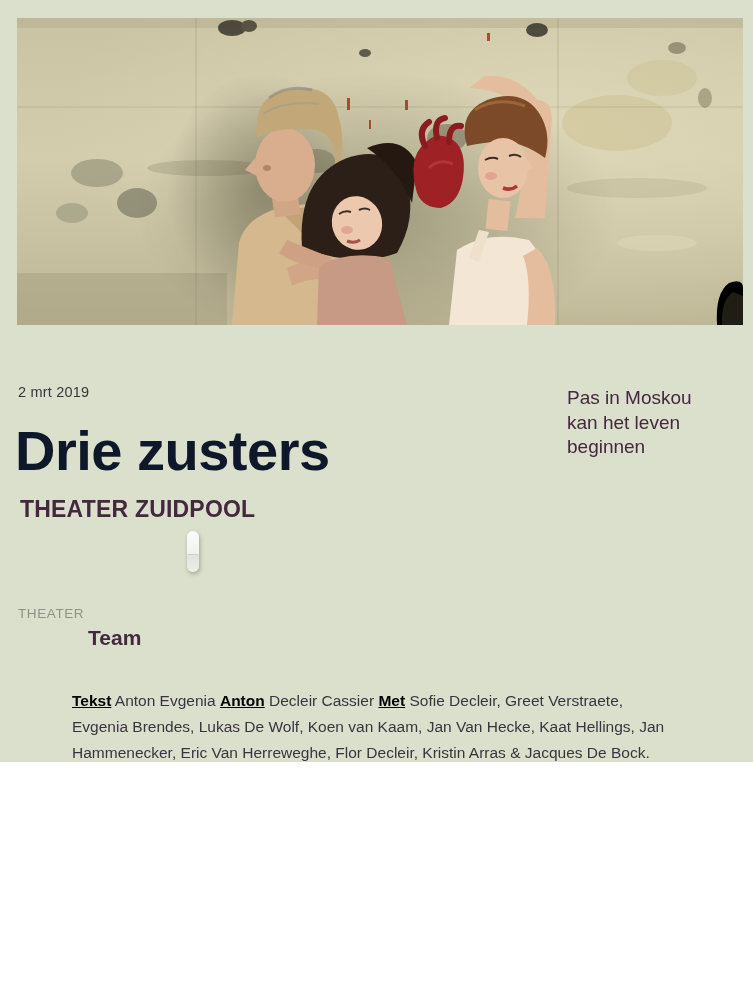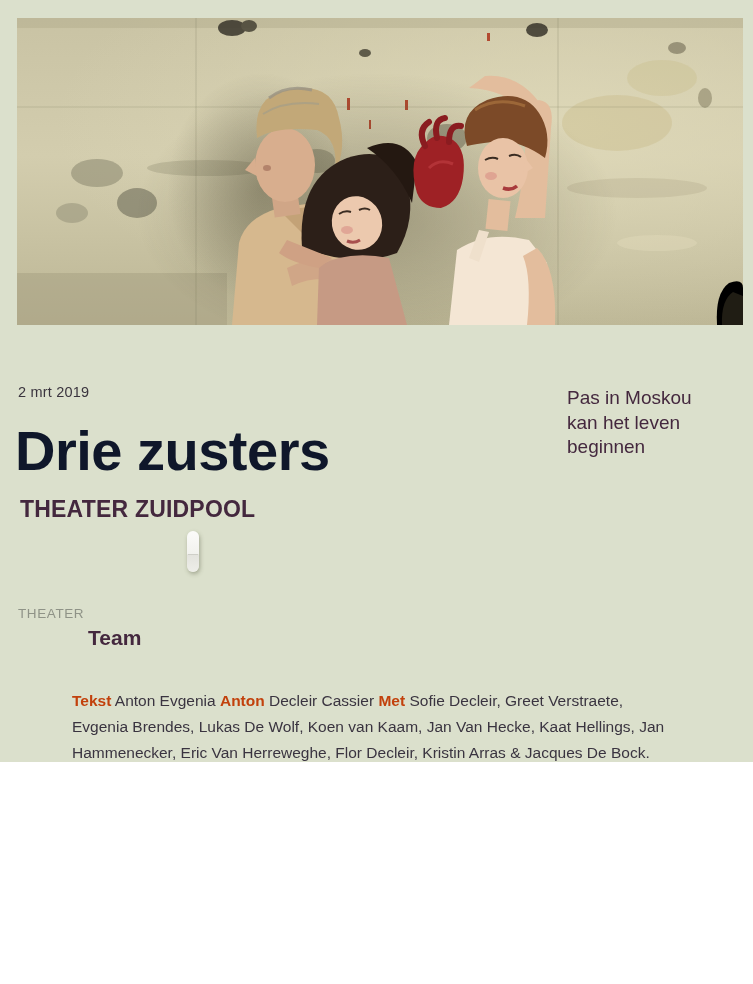--- a/index.html
+++ b/index.html
@@ -59,21 +59,21 @@
 
   
   .team-heading{
     position:absolute;left:80px;top:618px;margin:8px;
     font-size:21px;font-weight:700;color:#44283e;
   }
   .credits{
     position:absolute;left:72px;top:688px;width:604px;margin:0;
     font-size:15.5px;line-height:25.8px;color:#3a3440;
   }
-  .credits strong{color:#c2410c;font-weight:700;}
+  .credits strong{color:#000000;font-weight:700;text-decoration:underline;}
 
   
   .white-band{
     position:absolute;left:0;top:762px;width:753px;height:222px;
     background:#ffffff;
   }
 </style>
 </head>
 <body>
 

